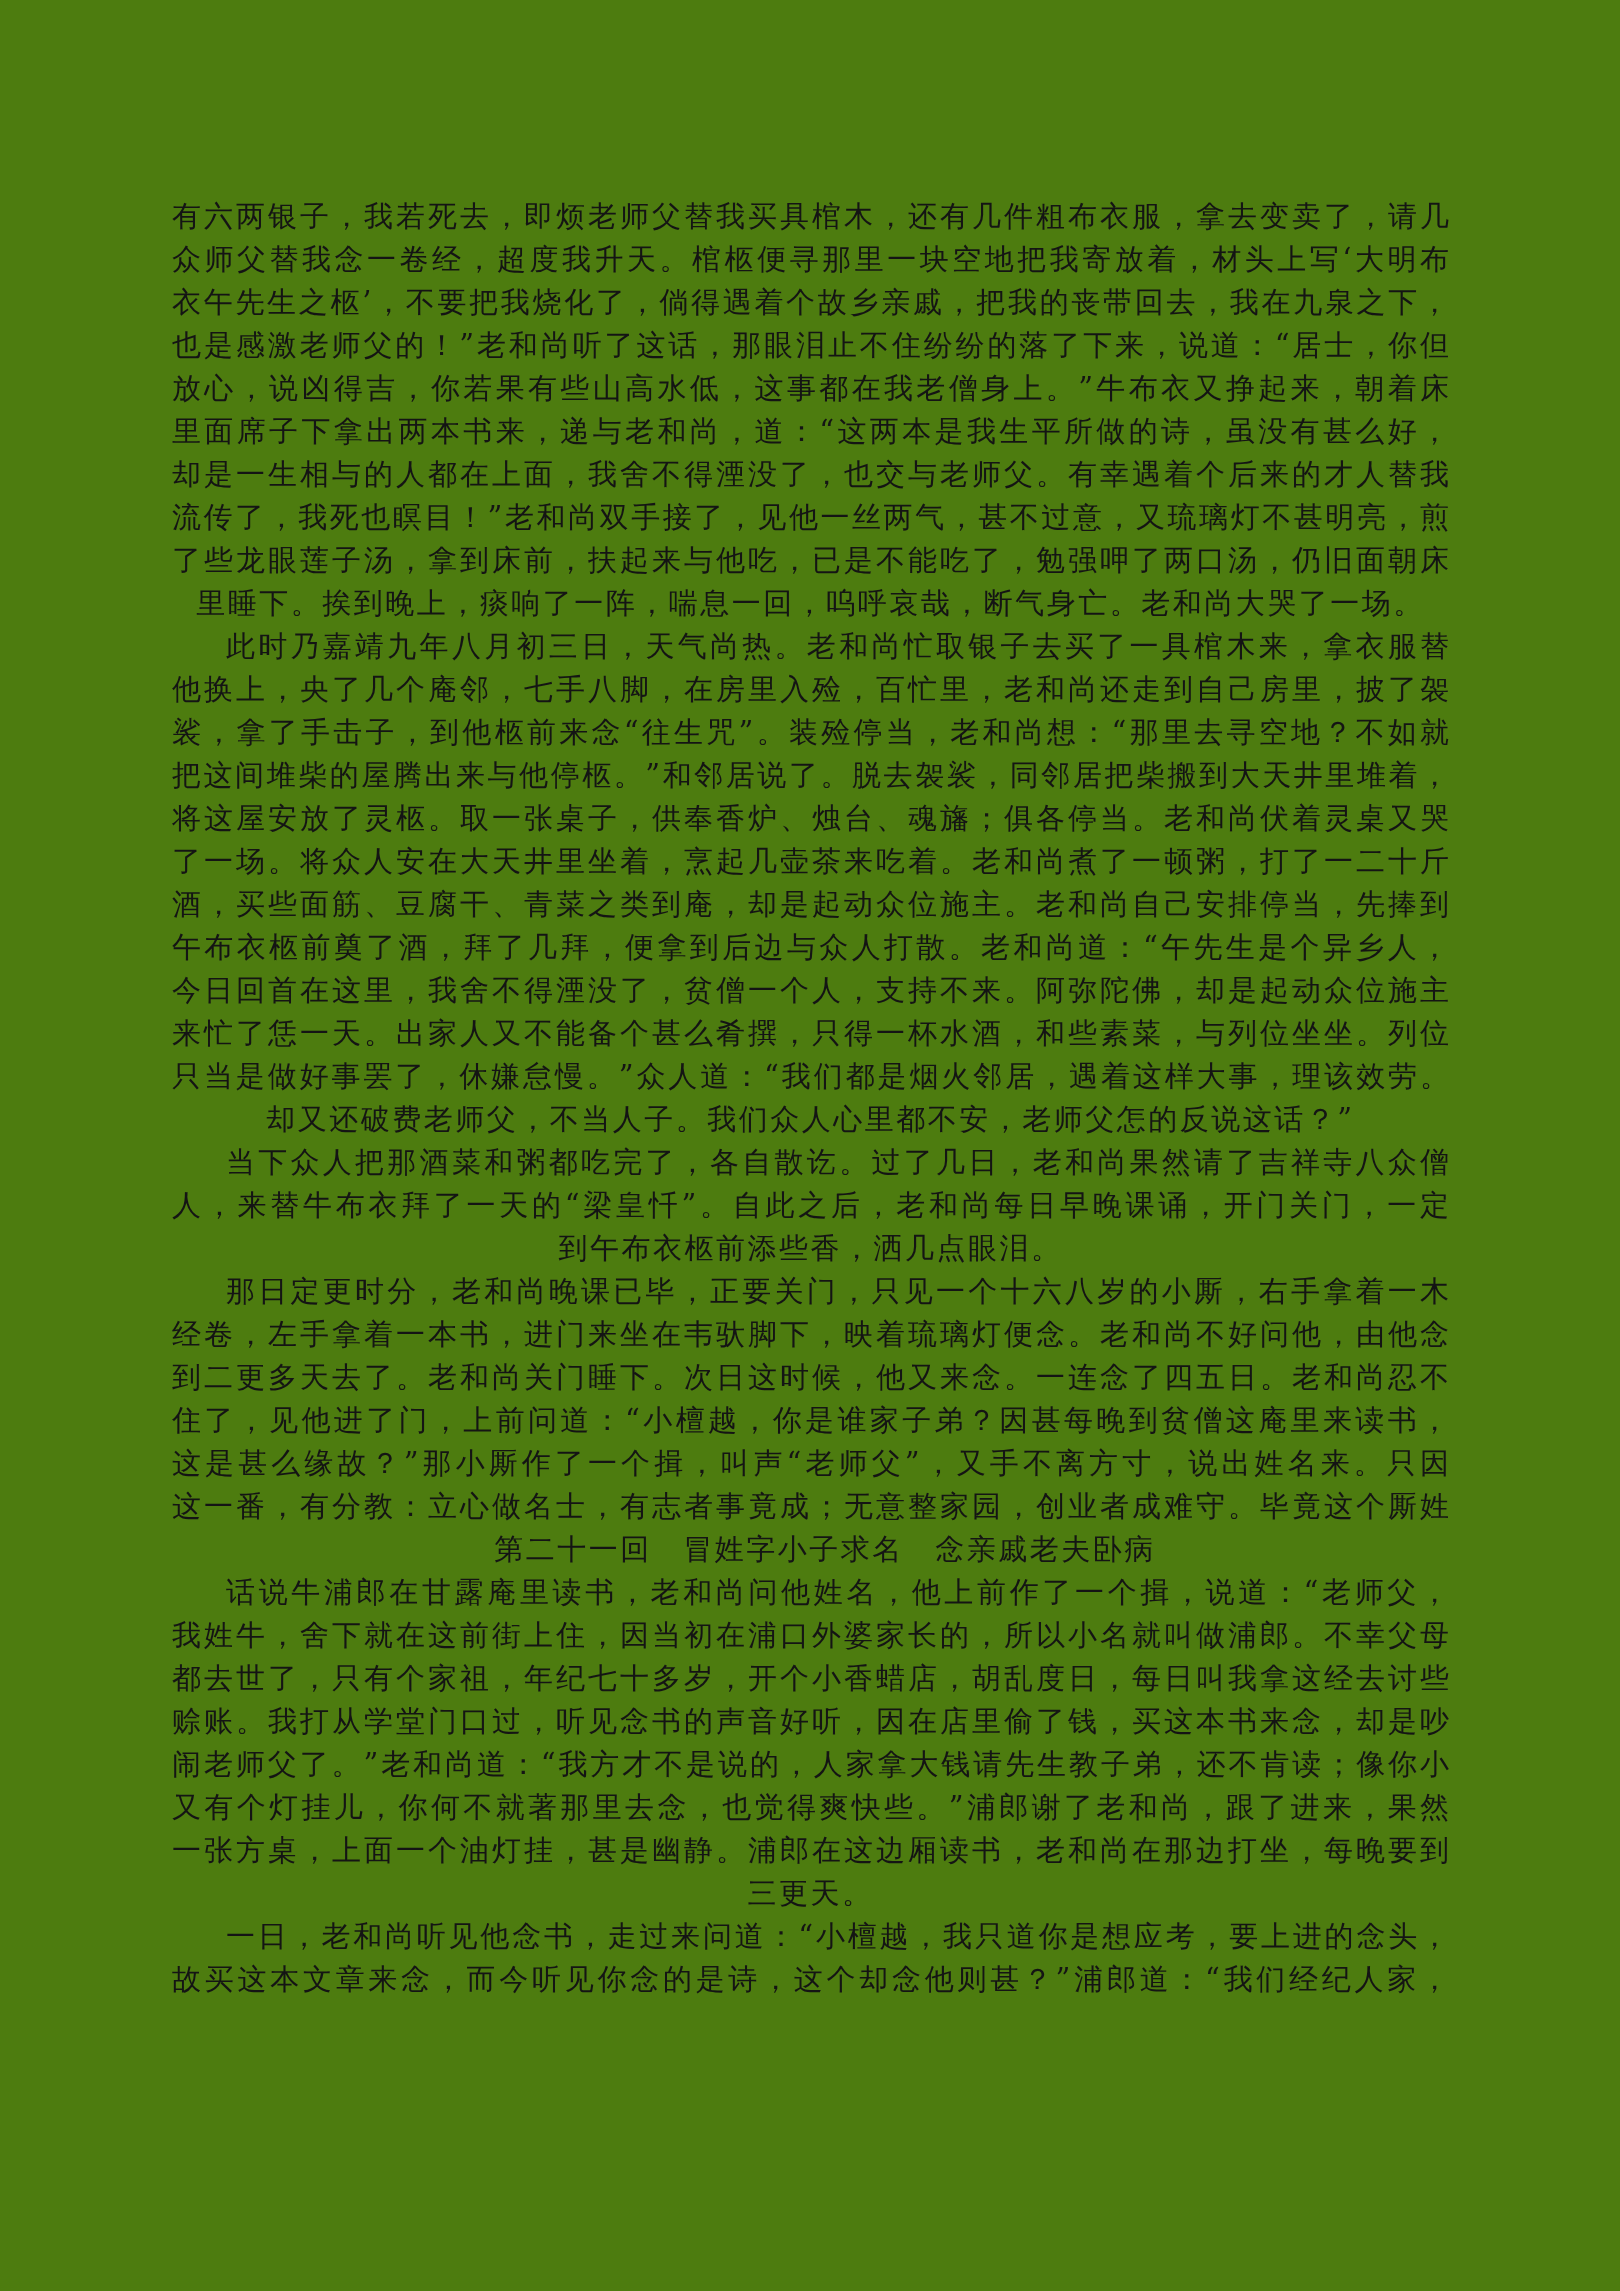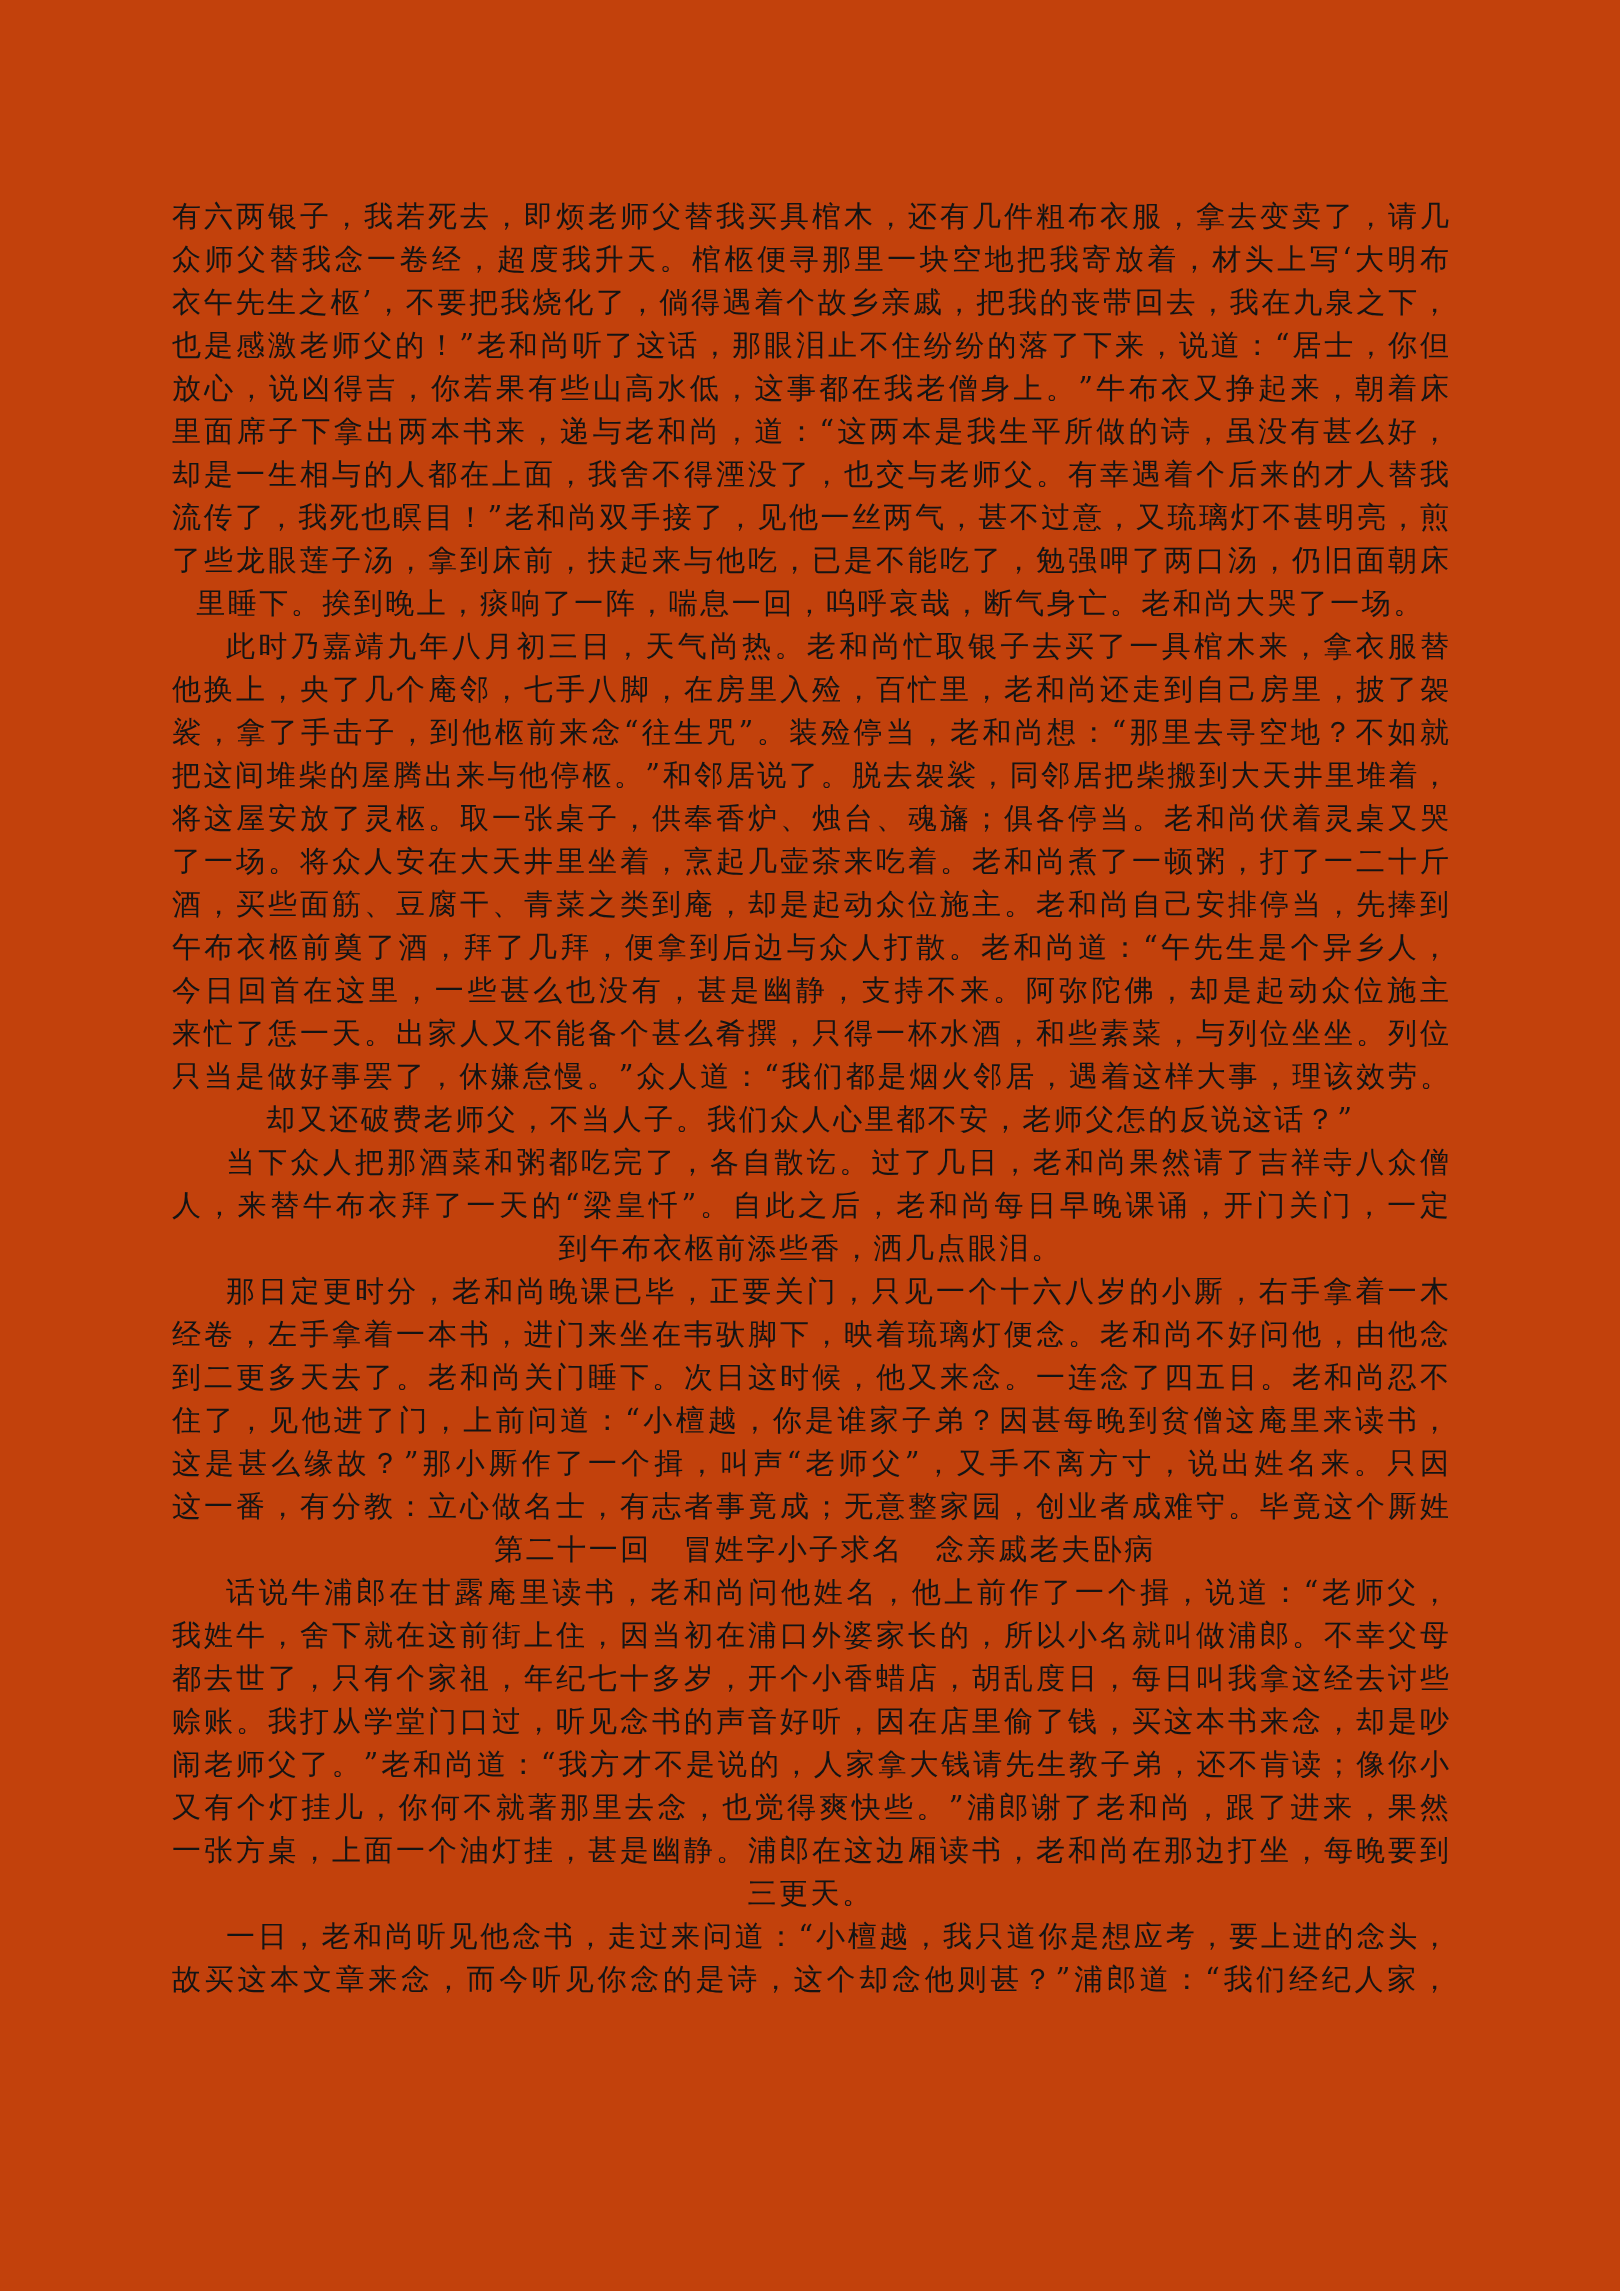--- a/index.html
+++ b/index.html
@@ -4,21 +4,21 @@
 <style>
   html, body {
     margin: 0;
     padding: 0;
     background: #ffffff;
   }
   .page {
     position: relative;
     width: 1620px;
     height: 2292px;
-    background: #c2410c;
+    background: #4d7c0f;
     overflow: hidden;
     font-family: "DejaVu Serif", "Liberation Serif", serif;
   }
   .content {
     position: absolute;
     left: 172px;
     top: 195px;
     width: 1277px;
   }
   .line {
@@ -56,21 +56,21 @@
       <div class="line fill">了些龙眼莲子汤，拿到床前，扶起来与他吃，已是不能吃了，勉强呷了两口汤，仍旧面朝床</div>
       <div class="line">里睡下。挨到晚上，痰响了一阵，喘息一回，呜呼哀哉，断气身亡。老和尚大哭了一场。</div>
       <div class="line fill ind2">此时乃嘉靖九年八月初三日，天气尚热。老和尚忙取银子去买了一具棺木来，拿衣服替</div>
       <div class="line fill">他换上，央了几个庵邻，七手八脚，在房里入殓，百忙里，老和尚还走到自己房里，披了袈</div>
       <div class="line fill">裟，拿了手击子，到他柩前来念“往生咒”。装殓停当，老和尚想：“那里去寻空地？不如就</div>
       <div class="line fill">把这间堆柴的屋腾出来与他停柩。”和邻居说了。脱去袈裟，同邻居把柴搬到大天井里堆着，</div>
       <div class="line fill">将这屋安放了灵柩。取一张桌子，供奉香炉、烛台、魂旛；俱各停当。老和尚伏着灵桌又哭</div>
       <div class="line fill">了一场。将众人安在大天井里坐着，烹起几壶茶来吃着。老和尚煮了一顿粥，打了一二十斤</div>
       <div class="line fill">酒，买些面筋、豆腐干、青菜之类到庵，却是起动众位施主。老和尚自己安排停当，先捧到</div>
       <div class="line fill">午布衣柩前奠了酒，拜了几拜，便拿到后边与众人打散。老和尚道：“午先生是个异乡人，</div>
-      <div class="line fill">今日回首在这里，一些甚么也没有，甚是幽静，支持不来。阿弥陀佛，却是起动众位施主</div>
+      <div class="line fill">今日回首在这里，我舍不得湮没了，贫僧一个人，支持不来。阿弥陀佛，却是起动众位施主</div>
       <div class="line fill">来忙了恁一天。出家人又不能备个甚么肴撰，只得一杯水酒，和些素菜，与列位坐坐。列位</div>
       <div class="line fill">只当是做好事罢了，休嫌怠慢。”众人道：“我们都是烟火邻居，遇着这样大事，理该效劳。</div>
       <div class="line">却又还破费老师父，不当人子。我们众人心里都不安，老师父怎的反说这话？”</div>
       <div class="line fill ind2">当下众人把那酒菜和粥都吃完了，各自散讫。过了几日，老和尚果然请了吉祥寺八众僧</div>
       <div class="line fill">人，来替牛布衣拜了一天的“梁皇忏”。自此之后，老和尚每日早晚课诵，开门关门，一定</div>
       <div class="line">到午布衣柩前添些香，洒几点眼泪。</div>
       <div class="line fill ind2">那日定更时分，老和尚晚课已毕，正要关门，只见一个十六八岁的小厮，右手拿着一木</div>
       <div class="line fill">经卷，左手拿着一本书，进门来坐在韦驮脚下，映着琉璃灯便念。老和尚不好问他，由他念</div>
       <div class="line fill">到二更多天去了。老和尚关门睡下。次日这时候，他又来念。一连念了四五日。老和尚忍不</div>
       <div class="line fill">住了，见他进了门，上前问道：“小檀越，你是谁家子弟？因甚每晚到贫僧这庵里来读书，</div>

